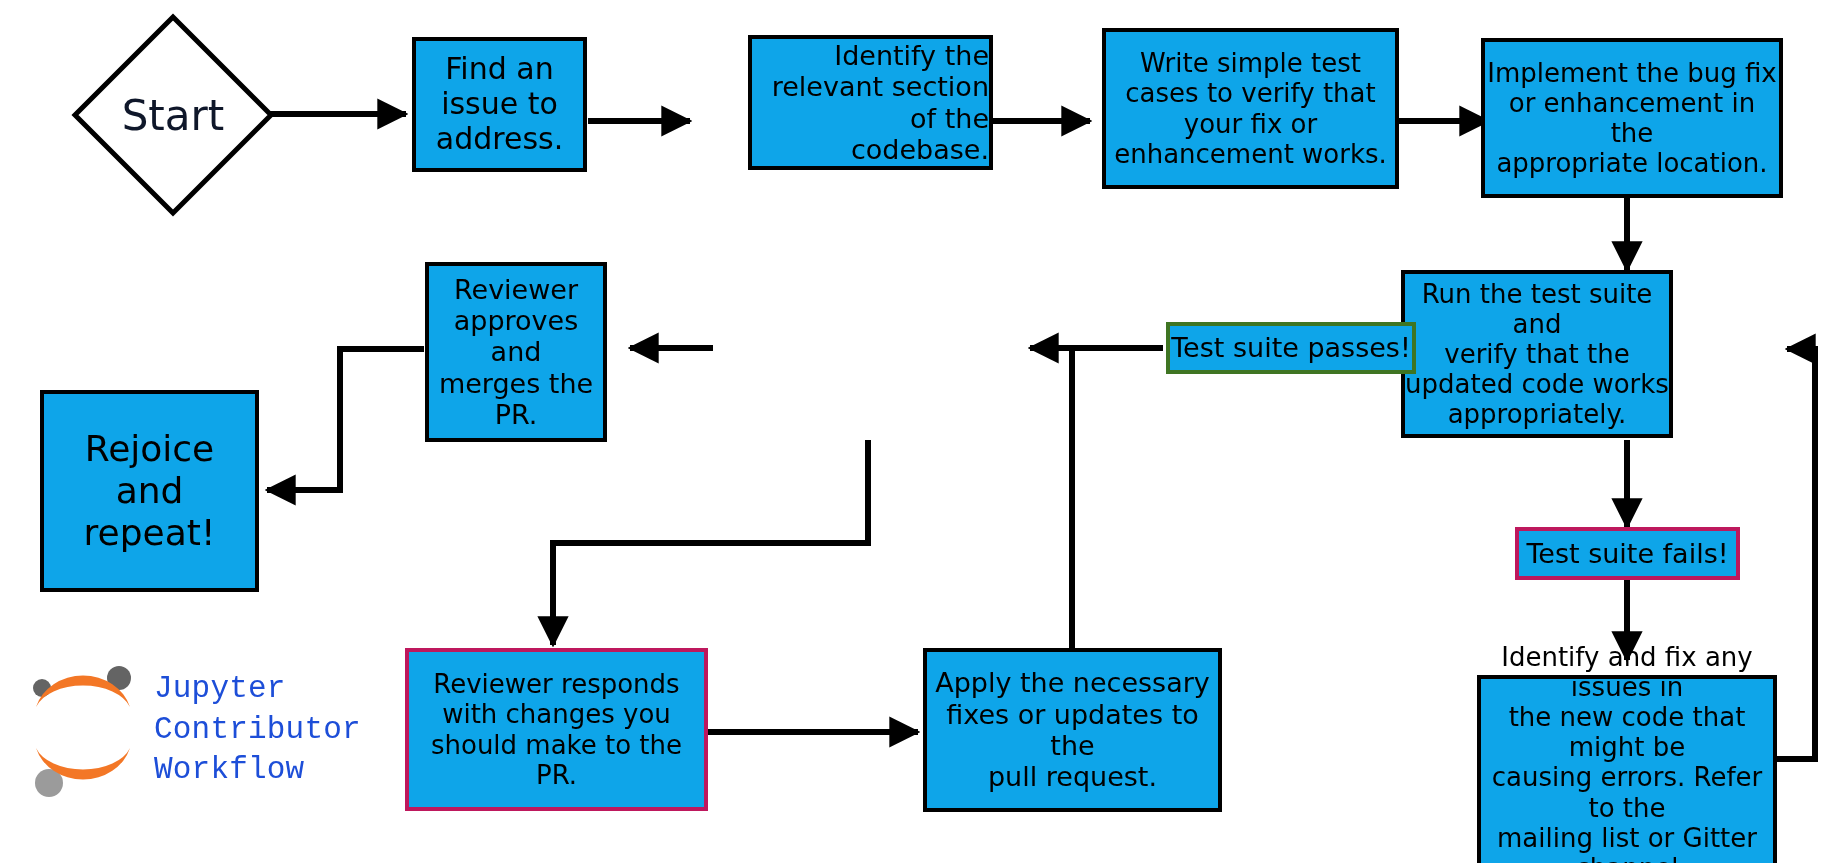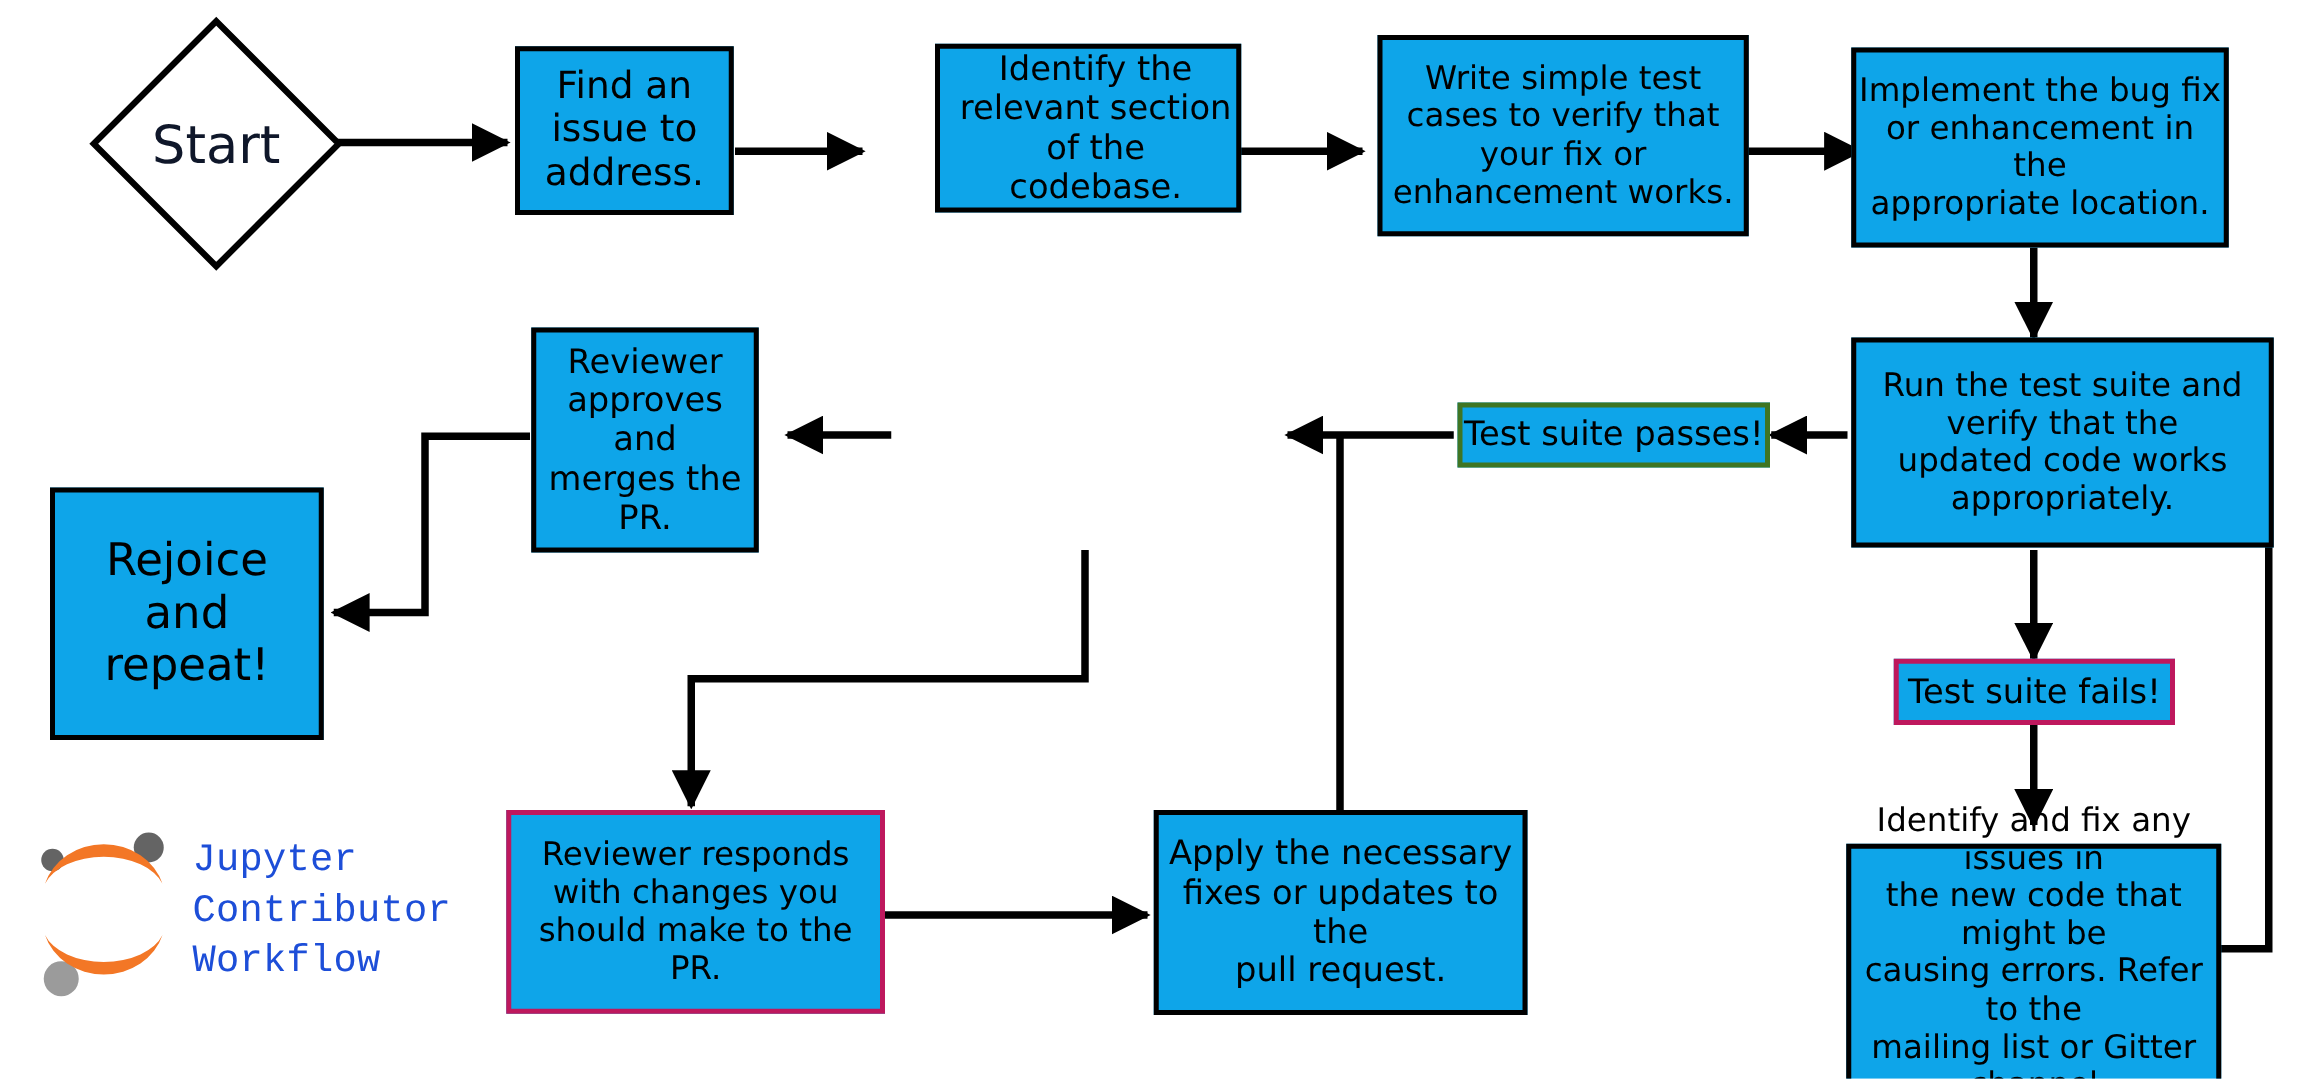--- a/index.html
+++ b/index.html
@@ -43,21 +43,21 @@
     border: 4px solid #000000;
   }
   .node.green {
     border: 4px solid #3f7523;
   }
   .node.red {
     border: 4px solid #be185d;
   }
   .node.left-align {
     justify-content: flex-start;
-    text-align: center;
+    text-align: right;
     padding-left: 12px;
   }
   
   #start-node {
     position: absolute;
     z-index: 2;
   }
   #start-node .diamond-shape {
     position: absolute;
     left: 0;
@@ -166,21 +166,21 @@
 your fix or
 enhancement works.</span>
   </div>
 
   <div class="node box" style="left:1481px; top:38px; width:302px; height:160px; font-size:26px;">
     <span>Implement the bug fix
 or enhancement in the
 appropriate location.</span>
   </div>
 
-  <div class="node box" style="left:1481px; top:270px; width:338px; height:168px; font-size:26px;align-items:center;">
+  <div class="node box" style="left:1401px; top:270px; width:272px; height:168px; font-size:26px;align-items:center;">
     <span>Run the test suite and
 verify that the
 updated code works
 appropriately.</span>
   </div>
 
   <div class="node green" style="left:1166px; top:322px; width:250px; height:52px; font-size:27px;">
     <span>Test suite passes!</span>
   </div>
 

